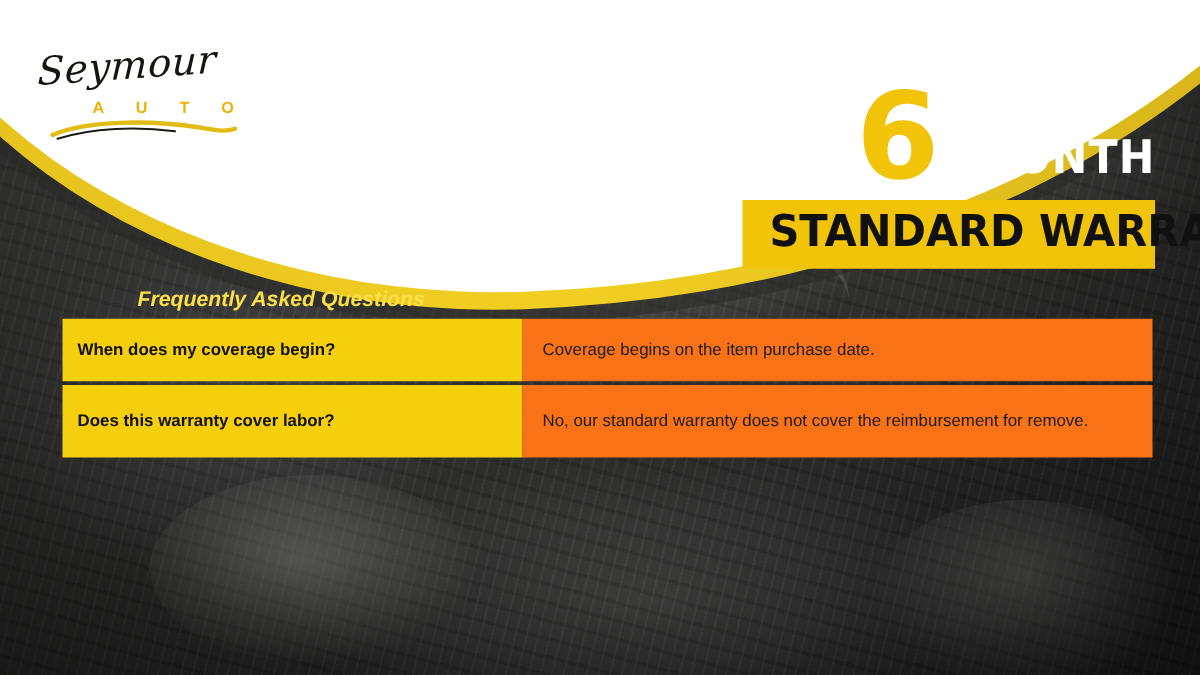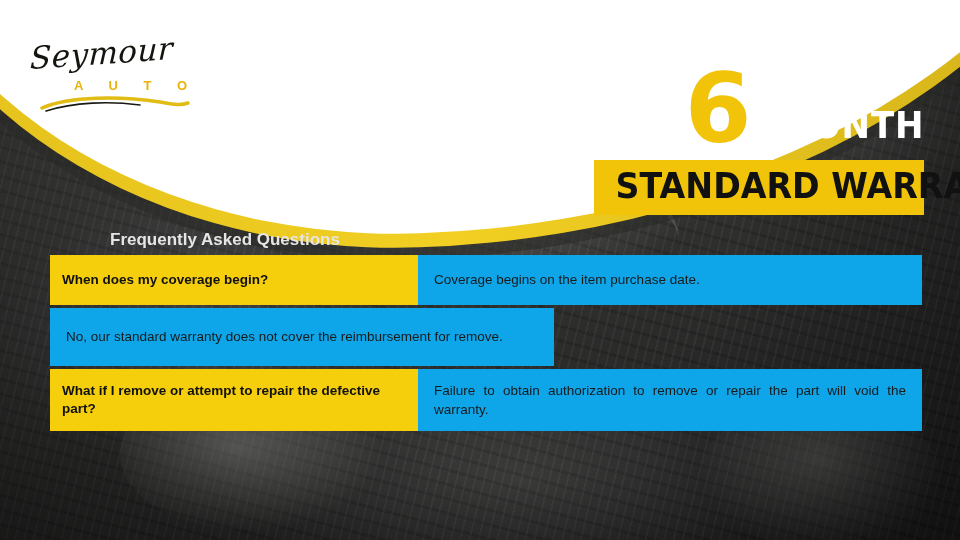--- a/index.html
+++ b/index.html
@@ -214,21 +214,22 @@
     white-space: nowrap;
   }
 
   
   .faq-title {
     position: absolute;
     left: 110px;
     top: 230px;
     font-size: 17px;
     font-weight: 700;
-    color: #e5e5e5;
+    color: #fde047;
+    font-style: italic;
   }
   .faq-table {
     position: absolute;
     left: 50px;
     top: 255px;
     width: 872px;
     border-collapse: separate;
     border-spacing: 0;
   }
   .faq-row {
@@ -242,21 +243,21 @@
     font-weight: 700;
     font-size: 13.5px;
     line-height: 1.35;
     padding: 12px 14px 12px 12px;
     box-sizing: border-box;
     display: flex;
     align-items: center;
   }
   .faq-a {
     width: 504px;
-    background: #0ea5e9;
+    background: #f97316;
     color: #1a1a1a;
     font-size: 13.5px;
     line-height: 1.42;
     padding: 12px 16px 12px 16px;
     box-sizing: border-box;
     display: flex;
     align-items: center;
     text-align: justify;
     text-justify: inter-word;
   }
@@ -304,21 +305,18 @@
   </div>
 
   <div class="faq-title">Frequently Asked Questions</div>
 
   <div class="faq-table">
     <div class="faq-row short">
       <div class="faq-q">When does my coverage begin?</div>
       <div class="faq-a">Coverage begins on the item purchase date.</div>
     </div>
     <div class="faq-row tall">
+      <div class="faq-q">Does this warranty cover labor?</div>
       <div class="faq-a">No, our standard warranty does not cover the reimbursement for remove.</div>
     </div>
-    <div class="faq-row tall">
-      <div class="faq-q">What if I remove or attempt to repair the defective part?</div>
-      <div class="faq-a">Failure to obtain authorization to remove or repair the part will void the warranty.</div>
-    </div>
   </div>
 
 </div>
 
 </body></html>

